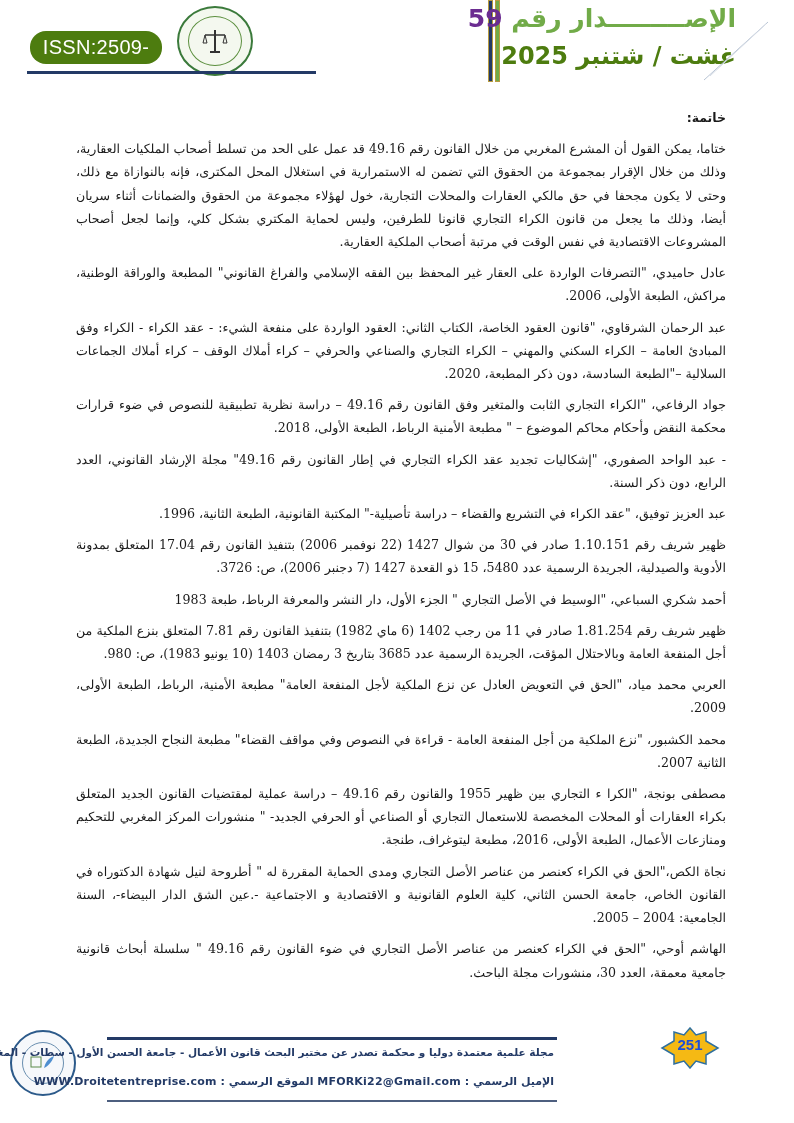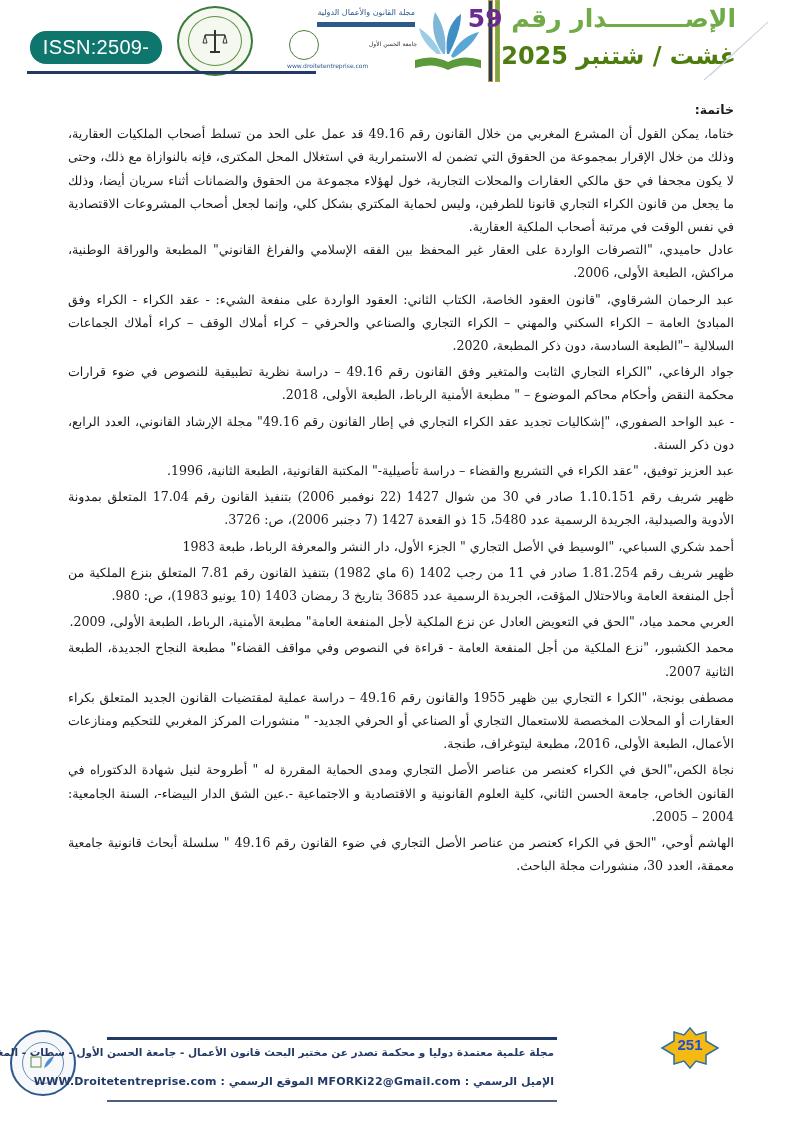--- a/index.html
+++ b/index.html
@@ -2,21 +2,21 @@
 <html><head>
 <meta charset="utf-8">
 <style>
   html, body { margin: 0; padding: 0; background: #ffffff; }
   body { width: 794px; height: 1123px; position: relative; overflow: hidden; font-family: "DejaVu Sans", sans-serif; color: #1a1a1a; }
 
   
   .header { position: absolute; left: 0; top: 0; width: 794px; height: 90px; }
   .issn-badge {
     position: absolute; left: 30px; top: 31px; width: 132px; height: 33px;
-    background: #0f766e; border-radius: 16px; color: #fff;
+    background: #4d7c0f; border-radius: 16px; color: #fff;
     font-family: "Liberation Sans", sans-serif; font-size: 20px; line-height: 33px;
     text-align: center; letter-spacing: 0.3px;
   }
   .lab-seal {
     position: absolute; left: 177px; top: 6px; width: 72px; height: 66px;
     border-radius: 50%; border: 2px solid #3b7a3b; background: #f4f8ef;
     display: flex; align-items: center; justify-content: center;
   }
   .lab-seal .inner { width: 52px; height: 48px; border-radius: 50%; border: 1px solid #5b8f3e; display:flex; align-items:center; justify-content:center; }
   .journal-logo { position: absolute; left: 283px; top: 4px; width: 200px; height: 68px; }
@@ -33,21 +33,21 @@
 
   .issue-line { position: absolute; right: 58px; top: 4px; direction: rtl; font-size: 25px; font-weight: bold; color: #71ab48; white-space: nowrap; font-family: "DejaVu Sans", sans-serif; }
   .issue-line .num { color: #6b2c91; }
   .date-line { position: absolute; right: 58px; top: 42px; direction: rtl; font-size: 24px; font-weight: bold; color: #4d7c0f; white-space: nowrap; }
   .diag-line { position: absolute; left: 700px; top: 20px; width: 70px; height: 62px; }
 
   .header-rule { position: absolute; left: 27px; top: 71px; width: 289px; height: 3px; background: #233a66; }
 
   
   .content { position: absolute; left: 68px; top: 98px; width: 666px; direction: rtl; text-align: justify; font-family: "DejaVu Serif", serif; font-size: 12.6px; line-height: 23.2px; }
-  .content p { margin: 0; }
+  .content p { margin: 8px; }
   .content .heading { font-weight: bold; font-family: "DejaVu Sans", sans-serif; font-size: 12.5px; margin-bottom: 1px; }
   .content .ref { margin-bottom: 3px; }
   .content .refs-heading { }
 
   
   .footer-seal { position: absolute; left: 10px; top: 1030px; width: 62px; height: 62px; border-radius: 50%; border: 2px solid #2c5a8a; background: #f6f8fb; display:flex; align-items:center; justify-content:center; }
   .footer-seal .inner { width: 40px; height: 40px; border-radius: 50%; border: 1px solid #6a8fb0; display:flex; align-items:center; justify-content:center; }
   .footer-rule-top { position: absolute; left: 107px; top: 1037px; width: 450px; height: 3px; background: #233a66; }
   .footer-rule-bot { position: absolute; left: 107px; top: 1100px; width: 450px; height: 2px; background: #4d5f7f; }
   .footer-line1 { position: absolute; right: 240px; top: 1046px; direction: rtl; font-size: 10.5px; font-weight: bold; color: #233a66; white-space: nowrap; }
@@ -67,34 +67,20 @@
       <svg width="30" height="30" viewBox="0 0 30 30">
         <line x1="15" y1="4" x2="15" y2="26" stroke="#333" stroke-width="2"></line>
         <line x1="5" y1="9" x2="25" y2="9" stroke="#333" stroke-width="1.5"></line>
         <path d="M3 17 L5 9 L7 17 Z" fill="none" stroke="#333" stroke-width="1"></path>
         <path d="M23 17 L25 9 L27 17 Z" fill="none" stroke="#333" stroke-width="1"></path>
         <rect x="10" y="25" width="10" height="2" fill="#333"></rect>
       </svg>
     </div>
   </div>
 
-  <div class="journal-logo">
-    <div class="jtitle">مجلة القانون والأعمال الدولية</div>
-    <div class="jband"></div>
-    <div class="jseal"></div>
-    <div class="juni">جامعة الحسن الأول</div>
-    <div class="jurl">www.droitetentreprise.com</div>
-    <svg class="jbook" viewBox="0 0 70 62">
-      <path d="M30 44 C 20 30, 18 14, 22 2 C 30 14, 34 28, 32 44 Z" fill="#7fb7d8"></path>
-      <path d="M34 44 C 32 28, 36 12, 48 4 C 48 18, 42 32, 36 44 Z" fill="#3f8fc4"></path>
-      <path d="M38 46 C 44 32, 56 24, 66 22 C 60 34, 50 42, 40 48 Z" fill="#5aa7d6"></path>
-      <path d="M24 44 C 14 36, 8 28, 6 18 C 16 24, 24 34, 28 44 Z" fill="#9ccde6"></path>
-      <path d="M2 50 Q 20 44 35 52 Q 50 44 68 50 L 68 58 Q 50 52 35 60 Q 20 52 2 58 Z" fill="#5a9a3a"></path>
-    </svg>
-  </div>
 
   <div class="vbar blue"></div>
   <div class="vbar green"></div>
 
   <div class="issue-line">
     <span>الإصـــــــــدار رقم</span>
     <span class="num">59</span>
   </div>
   <div class="date-line">غشت / شتنبر 2025</div>
 

